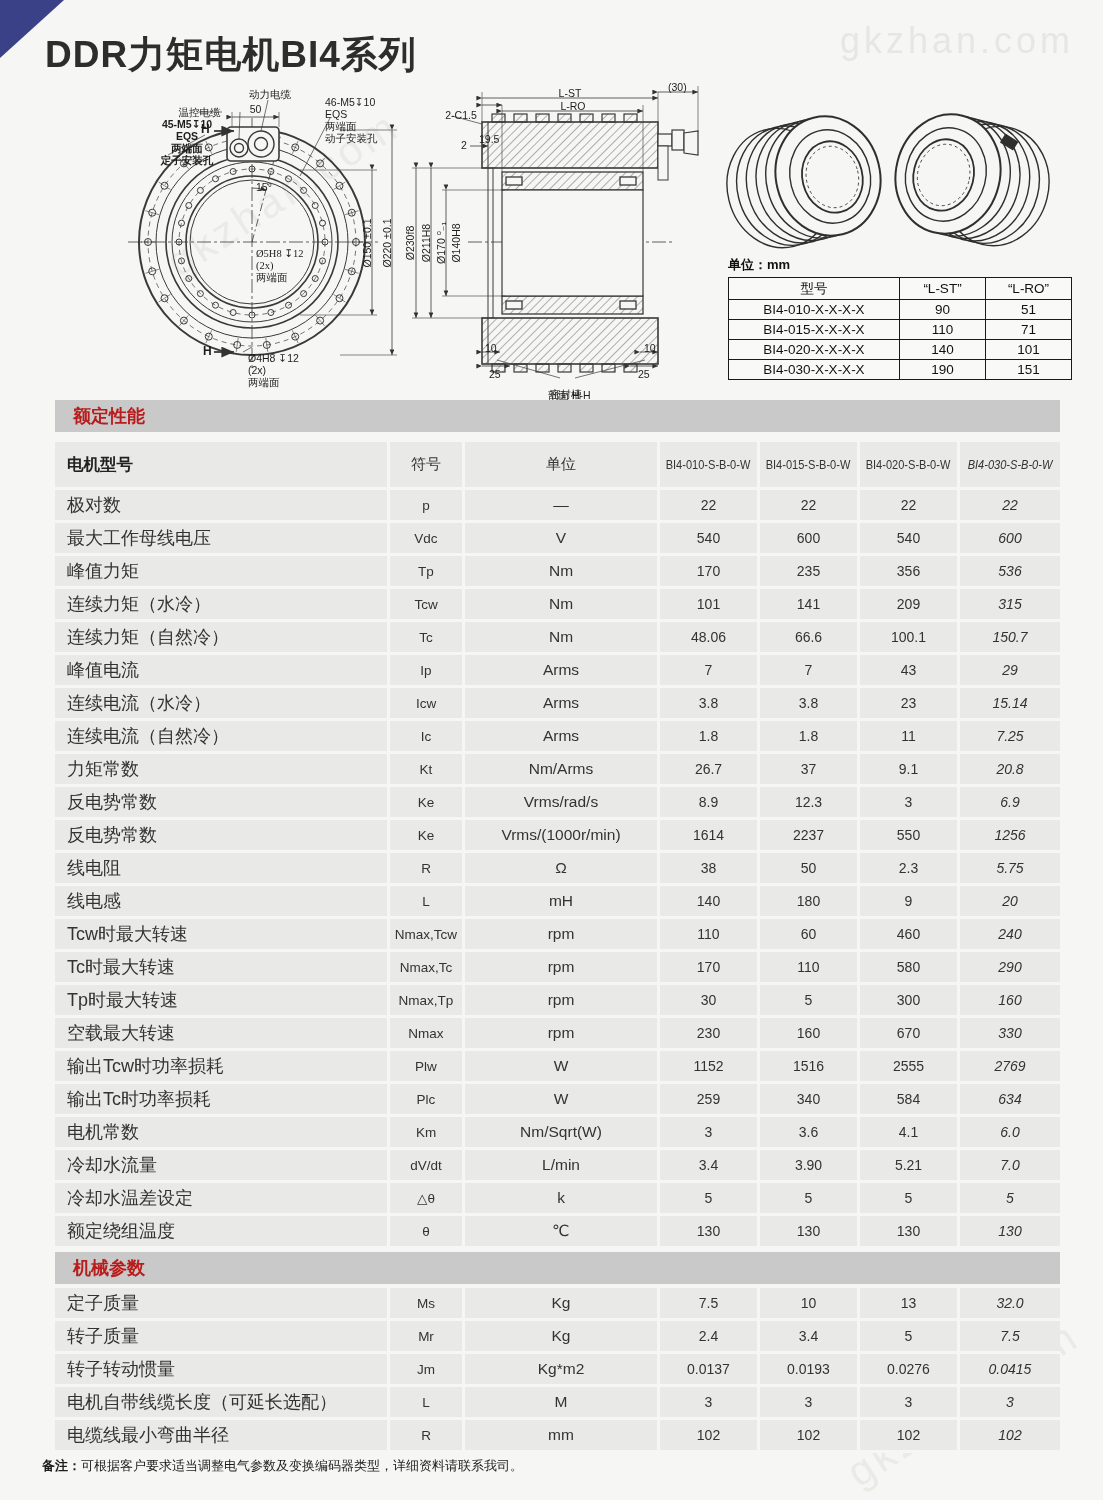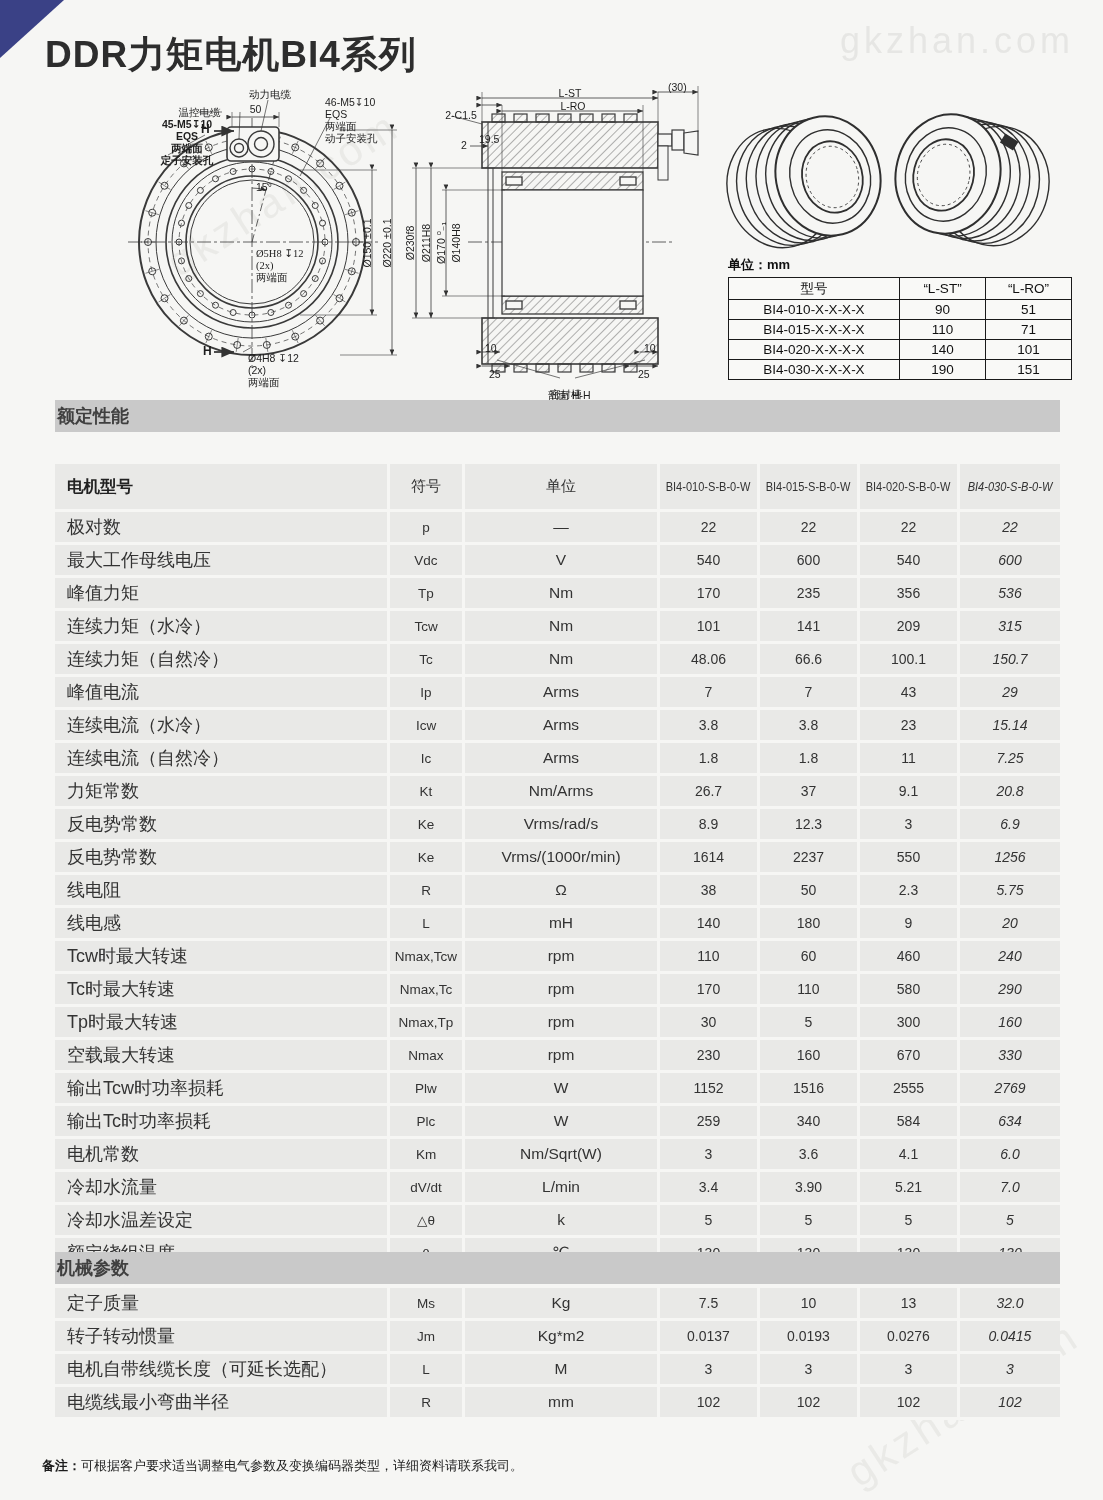--- a/index.html
+++ b/index.html
@@ -29,21 +29,21 @@
   
   .unit-note{position:absolute;left:728px;top:256px;font-size:13px;color:#111;font-weight:bold;}
   #dim-table{position:absolute;left:728px;top:277px;border-collapse:collapse;table-layout:fixed;}
   #dim-table th,#dim-table td{border:1.5px solid #1a1a1a;font-size:13.5px;color:#111;
       text-align:center;padding:0;height:19px;background:#f9f9f7;}
   #dim-table th{font-weight:normal;height:21px;}
   #dim-table .c0{width:170px;} #dim-table .c1{width:85px;} #dim-table .c2{width:85px;}
 
   
   .secbar{position:absolute;left:55px;width:1005px;height:32px;background:#c9c9c9;
-      font-size:18px;font-weight:bold;color:#404040;line-height:32px;padding-left:2px;
+      font-size:18px;font-weight:bold;color:#b91c1c;line-height:32px;padding-left:18px;
       box-sizing:border-box;}
 
   
   .spec{position:absolute;left:55px;border-collapse:separate;border-spacing:0;table-layout:fixed;width:1005px;}
   .spec td,.spec th{background:#e9e9e7;border-bottom:3px solid #f6f6f4;border-right:3px solid #f6f6f4;
       color:#333;font-weight:normal;padding:0;overflow:hidden;}
   .spec .last{border-right:none;font-style:italic;}
   .spec td.c-label{ text-align:left;padding-left:12px;font-size:18px;height:30px;}
   .spec td.c-sym{text-align:center;font-size:13.5px;}
   .spec td.c-unit{text-align:center;font-size:15.5px;}
@@ -370,21 +370,21 @@
         <tr>
           <td class="c0">BI4-030-X-X-X-X</td>
           <td class="c1">190</td>
           <td class="c2">151</td>
         </tr>
       </tbody>
   </table>
 
   <div class="secbar" style="top:400px;">额定性能</div>
 
-  <table class="spec" style="top:464px;">
+  <table class="spec" style="top:442px;">
     <colgroup>
       <col class="w-label">
         <col class="w-sym">
         <col class="w-unit">
       <col class="w-val">
         <col class="w-val">
         <col class="w-val">
         <col class="w-val">
     </colgroup>
     <thead>
@@ -625,20 +625,29 @@
         <tr>
           <td class="c-label">定子质量</td>
           <td class="c-sym">Ms</td>
           <td class="c-unit">Kg</td>
           <td class="c-val">7.5</td>
           <td class="c-val">10</td>
           <td class="c-val">13</td>
           <td class="c-val last">32.0</td>
         </tr>
         <tr>
+          <td class="c-label">转子质量</td>
+          <td class="c-sym">Mr</td>
+          <td class="c-unit">Kg</td>
+          <td class="c-val">2.4</td>
+          <td class="c-val">3.4</td>
+          <td class="c-val">5</td>
+          <td class="c-val last">7.5</td>
+        </tr>
+        <tr>
           <td class="c-label">转子转动惯量</td>
           <td class="c-sym">Jm</td>
           <td class="c-unit">Kg*m2</td>
           <td class="c-val">0.0137</td>
           <td class="c-val">0.0193</td>
           <td class="c-val">0.0276</td>
           <td class="c-val last">0.0415</td>
         </tr>
         <tr>
           <td class="c-label">电机自带线缆长度（可延长选配）</td>

